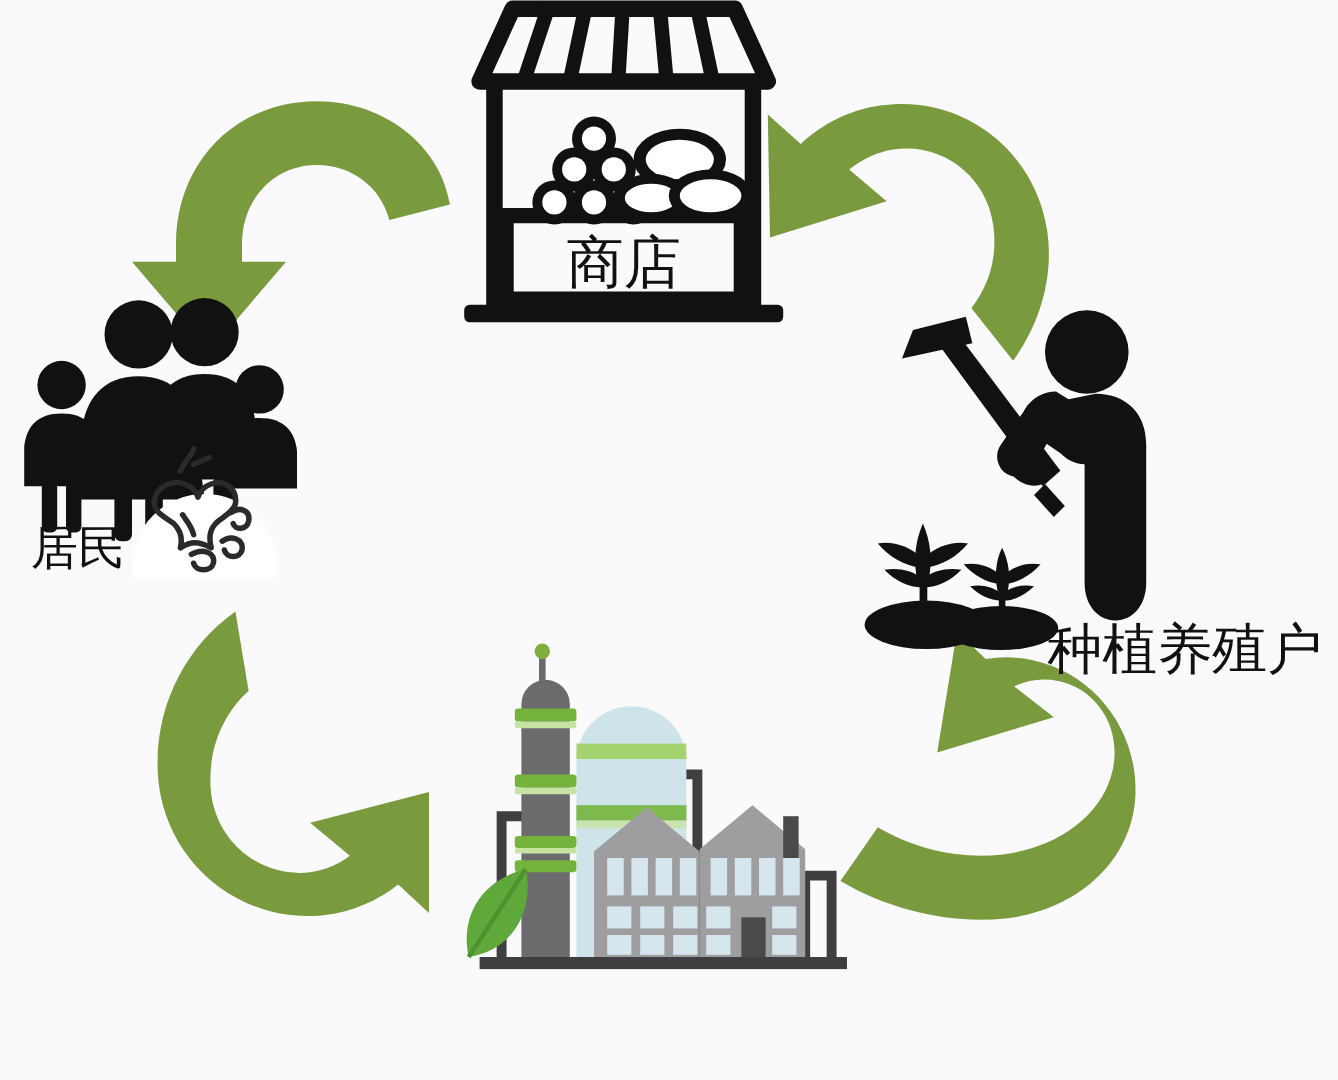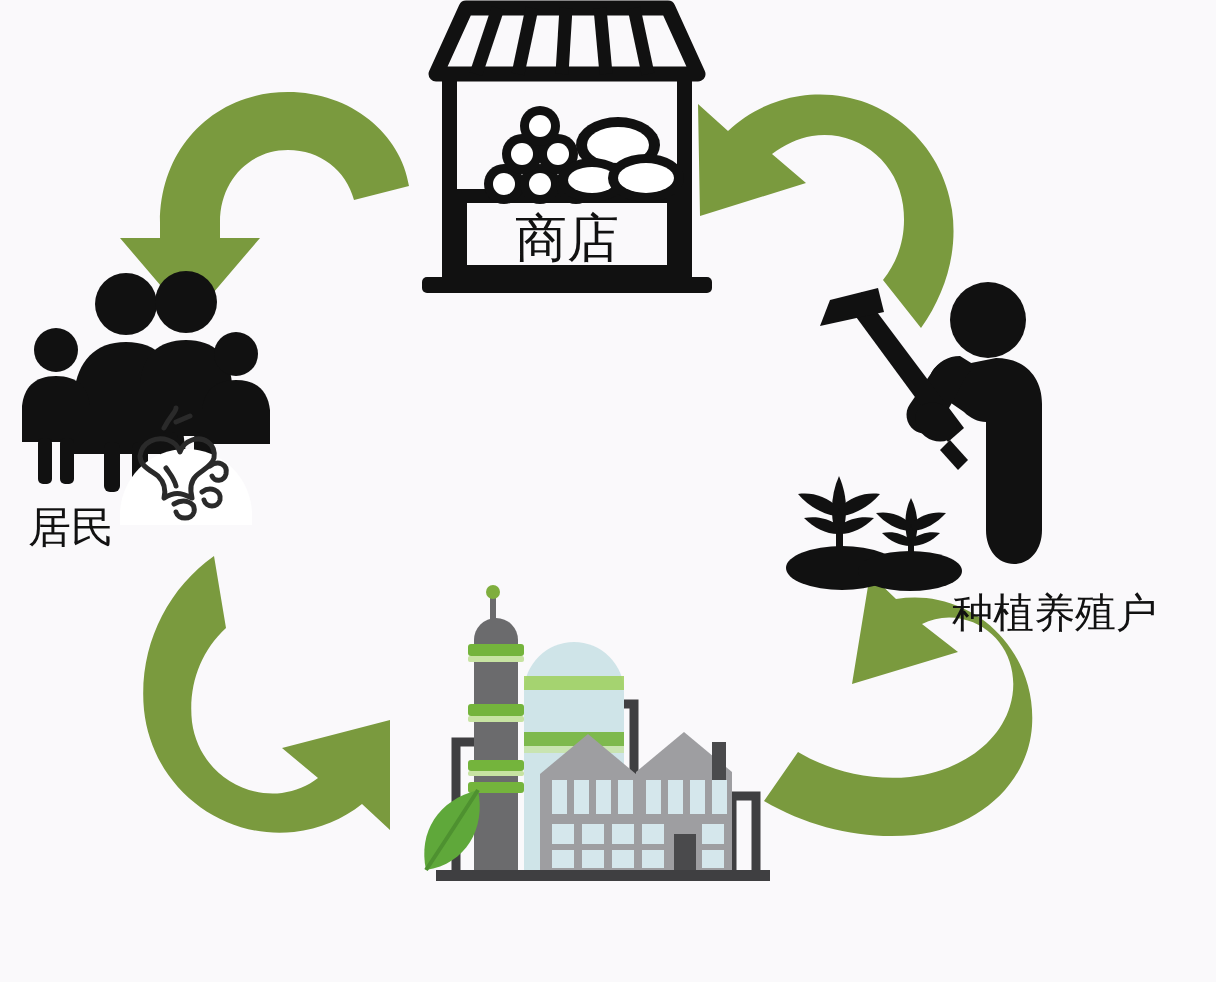--- a/index.html
+++ b/index.html
@@ -11,24 +11,23 @@
     position:relative;
   }
   #stage{position:absolute;inset:0;width:1216px;height:982px;}
   .node{position:absolute;}
   .lbl{
     position:absolute;
     color:#111111;
     font-family:"DejaVu Sans","Liberation Sans",sans-serif;
     white-space:nowrap;
     line-height:1;
-    margin-top:28px;
   }
   #label-residents{left:28px;top:478px;font-size:43px;}
-  #label-farmer{left:952px;top:565px;font-size:41px;}
+  #label-farmer{left:952px;top:565px;font-size:50px;}
   #label-plant{left:403px;top:899px;font-size:43px;}
   svg{display:block;overflow:visible;}
 </style>
 </head>
 <body>
 
 <div id="stage">
 
   <div class="node" style="left:118px;top:82px;width:300px;height:240px;">
     <svg width="300" height="240" viewBox="0 0 300 240">

